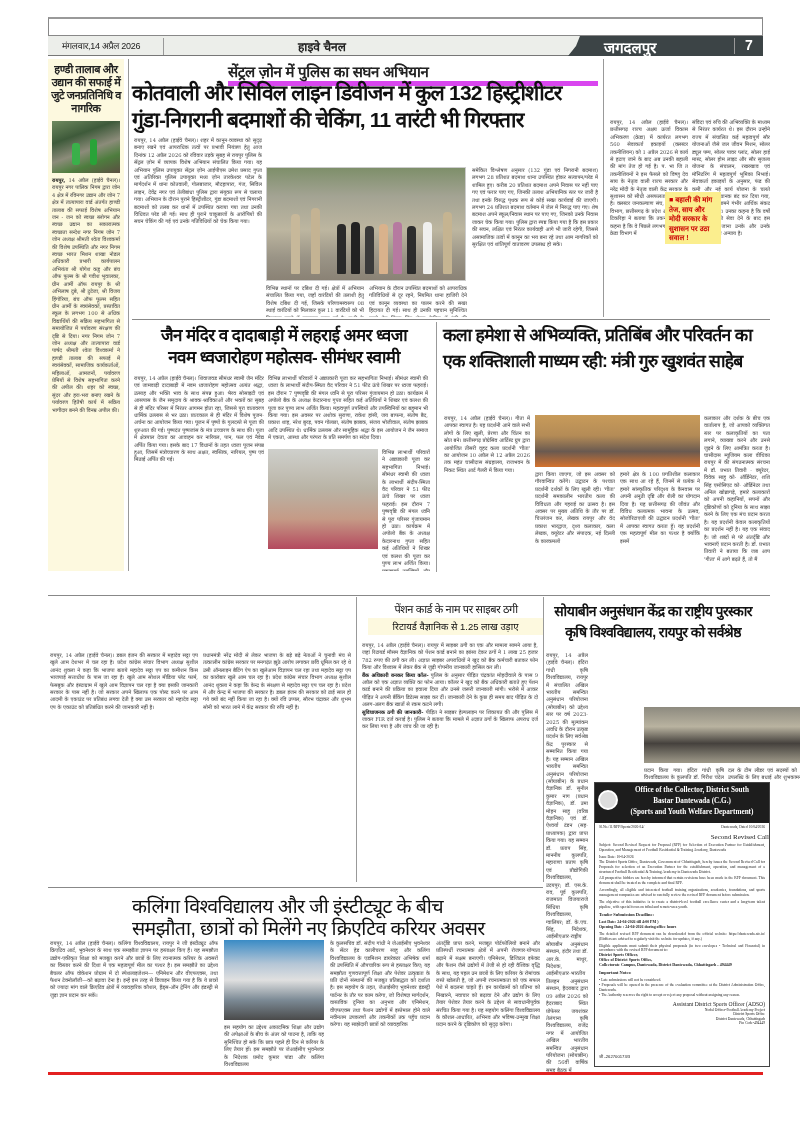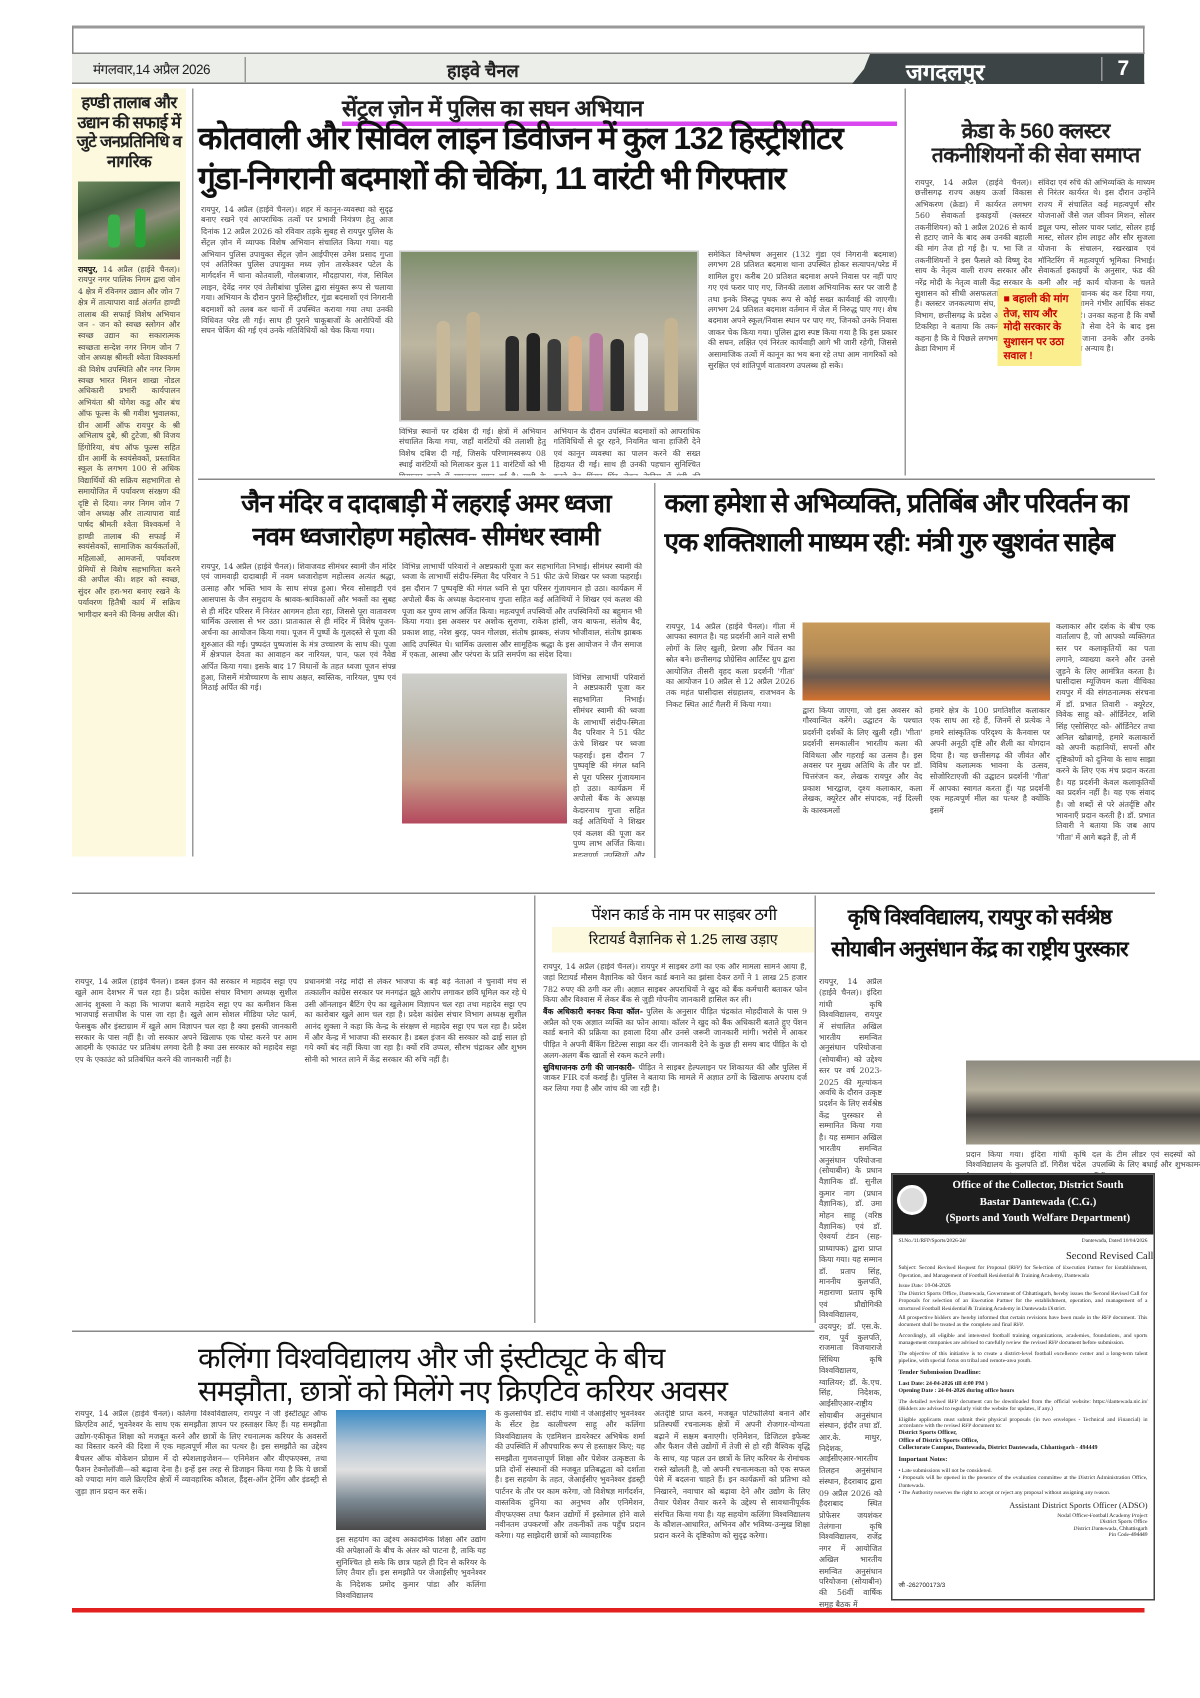--- a/index.html
+++ b/index.html
@@ -25,21 +25,21 @@
   
   .sidebar { position: absolute; left: 0; top: 42px; width: 76px; height: 512px; background: #fdf9df; }
   .sidebar-title { font-family: "Liberation Sans", sans-serif; font-size: 11px; font-weight: bold; line-height: 13px; text-align: center; padding: 4px 3px; color: #222; letter-spacing: -0.4px; }
   .sidebar-photo { margin: 2px 4px; width: 68px; height: 52px; background: linear-gradient(160deg,#6f8a5f 0%,#3e5a3a 30%,#8c8c7a 55%,#4e7d3e 75%,#5b4e42 100%); position: relative; }
   .sidebar-photo::before { content:""; position:absolute; left:20px; top:22px; width:8px; height:22px; background:#3ab04a; border-radius:3px; }
   .sidebar-photo::after { content:""; position:absolute; left:38px; top:18px; width:7px; height:26px; background:#29a338; border-radius:3px; }
   .sidebar-body { padding: 2px 4px; }
   .vline { position: absolute; width: 1px; background: #999; }
 
   
-  .kicker { position: absolute; left: 180px; top: 44px; width: 370px; font-family: "Liberation Sans", sans-serif; font-size: 15px; font-weight: bold; color: #222; border-bottom: 3px solid #d946ef; letter-spacing: -0.3px; }
+  .kicker { position: absolute; left: 180px; top: 44px; width: 370px; font-family: "Liberation Sans", sans-serif; font-size: 15px; font-weight: bold; color: #222; border-bottom: 5px solid #d946ef; letter-spacing: -0.3px; }
   .lead-h1 { position: absolute; left: 84px; top: 62px; width: 470px; font-family: "Liberation Sans", sans-serif; font-weight: bold; font-size: 21px; line-height: 27px; text-align: left; color: #111; letter-spacing: -0.8px; }
   .lead-photo { position: absolute; left: 218px; top: 150px; width: 200px; height: 114px; background: linear-gradient(180deg,#7e8f6a 0%,#a3a393 25%,#bdb6a0 55%,#9a9486 80%,#8a8275 100%); border:1px solid #ccc; overflow: hidden; }
   .lead-photo .p { position:absolute; bottom:6px; width:9px; border-radius:4px 4px 1px 1px; }
 
   
   .kreda-h { position: absolute; left: 565px; top: 62px; width: 155px; font-family: "Liberation Sans", sans-serif; font-weight: bold; font-size: 14px; line-height: 16px; text-align: center; color: #222; letter-spacing: -0.3px; }
   .callout { position: absolute; left: 617px; top: 175px; width: 56px; height: 52px; background: #fbee8e; padding: 3px 4px; font-family: "Liberation Sans", sans-serif; font-weight: bold; font-size: 7px; line-height: 9.5px; color: #c00; }
 
   .hrule { position: absolute; height: 1px; background: #888; }
 
@@ -115,24 +115,20 @@
     <div class="p" style="left:140px;height:48px;background:#2d2d2d;"></div>
     <div class="p" style="left:156px;height:52px;background:#f0f0ee;"></div>
     <div class="p" style="left:176px;height:62px;background:#c5b491;"></div>
   </div>
   <div class="col-text" style="position:absolute;left:218px;top:268px;width:98px;height:32px;">विभिन्न स्थानों पर दबिश दी गई। क्षेत्रों में अभियान संचालित किया गया, जहाँ वारंटियों की तलाशी हेतु विशेष दबिश दी गई, जिसके परिणामस्वरूप 08 स्थाई वारंटियों को मिलाकर कुल 11 वारंटियों को भी गिरफ्तार करने में सफलता प्राप्त हुई है। सभी के विरुद्ध विधिवत कार्यवाही कर उन्हें न्यायालय के समक्ष प्रस्तुत किया जा रहा है।</div>
   <div class="col-text" style="position:absolute;left:321px;top:268px;width:98px;height:32px;">अभियान के दौरान उपस्थित बदमाशों को आपराधिक गतिविधियों से दूर रहने, नियमित थाना हाजिरी देने एवं कानून व्यवस्था का पालन करने की सख्त हिदायत दी गई। साथ ही उनकी पहचान सुनिश्चित करने हेतु फिंगर प्रिंट लेकर नेफीस में एंट्री की कार्यवाही भी की गई।</div>
   <div class="col-text" style="position:absolute;left:424px;top:150px;width:126px;height:150px;">समेकित विश्लेषण अनुसार (132 गुंडा एवं निगरानी बदमाश) लगभग 28 प्रतिशत बदमाश थाना उपस्थित होकर सत्यापन/परेड में शामिल हुए। करीब 20 प्रतिशत बदमाश अपने निवास पर नहीं पाए गए एवं फरार पाए गए, जिनकी तलाश अभियानिक स्तर पर जारी है तथा इनके विरुद्ध पृथक रूप से कोई सख्त कार्यवाई की जाएगी। लगभग 24 प्रतिशत बदमाश वर्तमान में जेल में निरुद्ध पाए गए। शेष बदमाश अपने स्कूल/निवास स्थान पर पाए गए, जिनको उनके निवास जाकर चेक किया गया। पुलिस द्वारा स्पष्ट किया गया है कि इस प्रकार की सघन, लक्षित एवं निरंतर कार्यवाही आगे भी जारी रहेगी, जिससे असामाजिक तत्वों में कानून का भय बना रहे तथा आम नागरिकों को सुरक्षित एवं शांतिपूर्ण वातावरण उपलब्ध हो सके।</div>
 
   <div class="vline" style="left:555px;top:42px;height:258px;"></div>
 
-  <div class="kreda-h">
-    <div>क्रेडा के 560 क्लस्टर</div>
-    <div>तकनीशियनों की सेवा समाप्त</div>
-  </div>
   <div class="col-text" style="position:absolute;left:562px;top:102px;width:78px;height:200px;">रायपुर, 14 अप्रैल (हाईवे चैनल)। छत्तीसगढ़ राज्य अक्षय ऊर्जा विकास अभिकरण (क्रेडा) में कार्यरत लगभग 560 सेवाकर्ता इकाइयों (क्लस्टर तकनीशियन) को 1 अप्रैल 2026 से कार्य से हटाए जाने के बाद अब उनकी बहाली की मांग तेज हो गई है। प. भा जि त तकनीशियनों ने इस फैसले को विष्णु देव साय के नेतृत्व वाली राज्य सरकार और नरेंद्र मोदी के नेतृत्व वाली केंद्र सरकार के सुशासन को सीधी असफलता करार दिया है। क्लस्टर जनकल्याण संघ, रायपुर क्रेडा विभाग, छत्तीसगढ़ के प्रदेश अध्यक्ष पंकज टिकरिहा ने बताया कि तकनीशियनों का कहना है कि वे पिछले लगभग 12 वर्षों से क्रेडा विभाग में</div>
   <div class="col-text" style="position:absolute;left:644px;top:102px;width:78px;height:200px;">संविदा एवं रुचि की अभिव्यक्ति के माध्यम से निरंतर कार्यरत थे। इस दौरान उन्होंने राज्य में संचालित कई महत्वपूर्ण सौर योजनाओं जैसे जल जीवन मिशन, सोलर ड्यूल पम्प, सोलर पावर प्लांट, सोलर हाई मास्ट, सोलर होम लाइट और सौर सुजला योजना के संचालन, रखरखाव एवं मॉनिटरिंग में महत्वपूर्ण भूमिका निभाई। सेवाकर्ता इकाइयों के अनुसार, फंड की कमी और नई कार्य योजना के चलते उनका कार्य अचानक बंद कर दिया गया, जिससे उनके सामने गंभीर आर्थिक संकट उत्पन्न हो गया है। उनका कहना है कि वर्षों तक विभाग की सेवा देने के बाद इस प्रकार हटाया जाना उनके और उनके परिवारों के साथ अन्याय है।</div>
   <div class="callout">■ बहाली की मांग तेज, साय और मोदी सरकार के सुशासन पर उठा सवाल !</div>
 
   <div class="hrule" style="left:84px;top:302px;width:638px;"></div>
 
   <div class="navam-h">
     <div>जैन मंदिर व दादाबाड़ी में लहराई अमर ध्वजा</div>
     <div>नवम ध्वजारोहण महोत्सव- सीमंधर स्वामी</div>
   </div>
@@ -164,22 +160,22 @@
   <div class="pension-sub">रिटायर्ड वैज्ञानिक से 1.25 लाख उड़ाए</div>
   <div class="col-text" style="position:absolute;left:314px;top:625px;width:176px;height:240px;">
     <span>रायपुर, 14 अप्रैल (हाईवे चैनल)। रायपुर में साइबर ठगी का एक और मामला सामने आया है, जहां रिटायर्ड मौसम वैज्ञानिक को पेंशन कार्ड बनाने का झांसा देकर ठगों ने 1 लाख 25 हजार 782 रुपए की ठगी कर ली। अज्ञात साइबर अपराधियों ने खुद को बैंक कर्मचारी बताकर फोन किया और विश्वास में लेकर बैंक से जुड़ी गोपनीय जानकारी हासिल कर ली।</span><br>
     <b>बैंक अधिकारी बनकर किया कॉल-</b><span> पुलिस के अनुसार पीड़ित चंद्रकांत मोहदीवाले के पास 9 अप्रैल को एक अज्ञात व्यक्ति का फोन आया। कॉलर ने खुद को बैंक अधिकारी बताते हुए पेंशन कार्ड बनाने की प्रक्रिया का हवाला दिया और उनसे जरूरी जानकारी मांगी। भरोसे में आकर पीड़ित ने अपनी बैंकिंग डिटेल्स साझा कर दीं। जानकारी देने के कुछ ही समय बाद पीड़ित के दो अलग-अलग बैंक खातों से रकम कटने लगी।</span><br>
     <b>सुविधाजनक ठगी की जानकारी- </b><span>पीड़ित ने साइबर हेल्पलाइन पर शिकायत की और पुलिस में जाकर FIR दर्ज कराई है। पुलिस ने बताया कि मामले में अज्ञात ठगों के खिलाफ अपराध दर्ज कर लिया गया है और जांच की जा रही है।</span>
   </div>
 
   <div class="vline" style="left:495px;top:580px;height:285px;"></div>
 
   <div class="krishi-h">
+    <div>सोयाबीन अनुसंधान केंद्र का राष्ट्रीय पुरस्कार</div>
     <div>कृषि विश्वविद्यालय, रायपुर को सर्वश्रेष्ठ</div>
-    <div>सोयाबीन अनुसंधान केंद्र का राष्ट्रीय पुरस्कार</div>
   </div>
   <div class="col-text" style="position:absolute;left:498px;top:635px;width:42px;height:420px;">रायपुर, 14 अप्रैल (हाईवे चैनल)। इंदिरा गांधी कृषि विश्वविद्यालय, रायपुर में संचालित अखिल भारतीय समन्वित अनुसंधान परियोजना (सोयाबीन) को उद्देश्य स्तर पर वर्ष 2023-2025 की मूल्यांकन अवधि के दौरान उत्कृष्ट प्रदर्शन के लिए सर्वश्रेष्ठ केंद्र पुरस्कार से सम्मानित किया गया है। यह सम्मान अखिल भारतीय समन्वित अनुसंधान परियोजना (सोयाबीन) के प्रधान वैज्ञानिक डॉ. सुनील कुमार नाग (प्रधान वैज्ञानिक), डॉ. उमा मोहन साहू (वरिष्ठ वैज्ञानिक) एवं डॉ. ऐश्वर्या टंडन (सह-प्राध्यापक) द्वारा प्राप्त किया गया। यह सम्मान डॉ. प्रताप सिंह, माननीय कुलपति, महाराणा प्रताप कृषि एवं प्रौद्योगिकी विश्वविद्यालय, उदयपुर; डॉ. एस.के. राव, पूर्व कुलपति, राजमाता विजयाराजे सिंधिया कृषि विश्वविद्यालय, ग्वालियर; डॉ. के.एच. सिंह, निदेशक, आईसीएआर-राष्ट्रीय सोयाबीन अनुसंधान संस्थान, इंदौर तथा डॉ. आर.के. माथुर, निदेशक, आईसीएआर-भारतीय तिलहन अनुसंधान संस्थान, हैदराबाद द्वारा 09 अप्रैल 2026 को हैदराबाद स्थित प्रोफेसर जयशंकर तेलंगाना कृषि विश्वविद्यालय, राजेंद्र नगर में आयोजित अखिल भारतीय समन्वित अनुसंधान परियोजना (सोयाबीन) की 56वीं वार्षिक समूह बैठक में</div>
   <div class="krishi-photo"></div>
   <div class="col-text" style="position:absolute;left:596px;top:750px;width:80px;height:15px;">प्रदान किया गया। इंदिरा गांधी कृषि विश्वविद्यालय के कुलपति डॉ. गिरीश चंदेल ने पुरस्कृत अनुसंधान</div>
   <div class="col-text" style="position:absolute;left:680px;top:750px;width:78px;height:15px;">दल के टीम लीडर एवं सदस्यों को इस उपलब्धि के लिए बधाई और शुभकामनाएं दीं हैं।</div>
 
   <div class="notice">
     <div class="notice-head">
       <span class="notice-emblem"></span>
       <div>Office of the Collector, District South</div>

